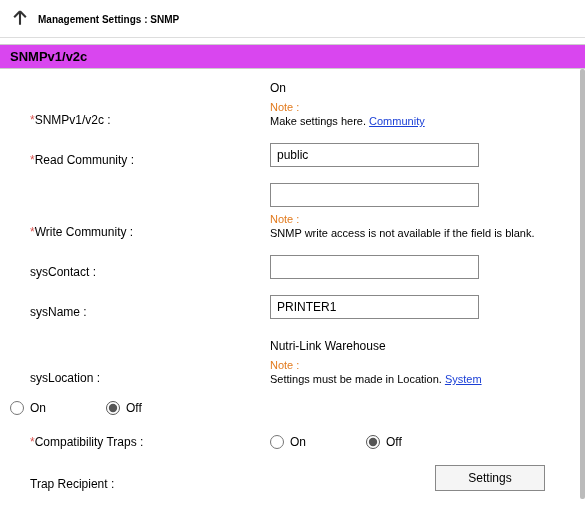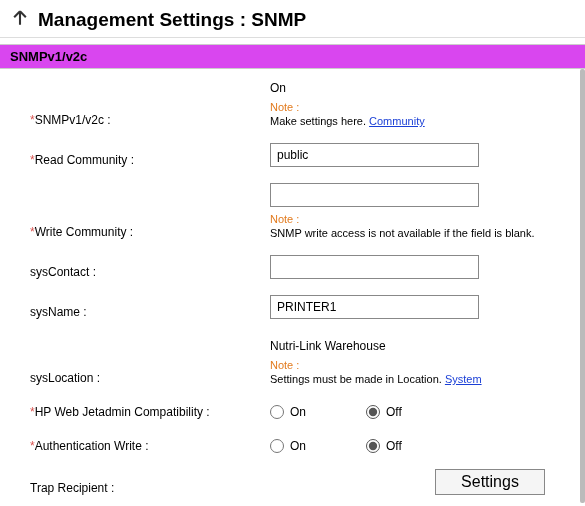--- a/index.html
+++ b/index.html
@@ -1,35 +1,35 @@
 <!DOCTYPE html>
 <html><head>
 <meta charset="utf-8">
 <style>
   * { box-sizing: border-box; margin: 0; padding: 0; }
   body { font-family: Arial, Helvetica, sans-serif; font-size: 12px; color: #000; background: #fff; width: 585px; }
   .header { display: flex; align-items: center; padding: 8px 10px 6px 10px; border-bottom: 1px solid #ddd; }
   .header svg { width: 20px; height: 20px; margin-right: 8px; }
-  .header-title { font-size: 19px; font-weight: bold; }
+  .header-title { font-size: 10px; font-weight: bold; }
   .section-bar { background: #d946ef; border-top: 1px solid #ccc; border-bottom: 1px solid #ccc; padding: 4px 10px; font-size: 13px; font-weight: bold; margin-top: 6px; }
   .content { padding: 0 10px 0 10px; position: relative; }
   .scroll-indicator { position: absolute; right: 0; top: 0; bottom: 0; width: 5px; background: #bbb; border-radius: 2px; }
   .row { display: flex; align-items: flex-end; padding: 8px 0; }
   .label-cell { width: 260px; padding-left: 20px; padding-top: 4px; }
   .value-cell { flex: 1; padding-right: 10px; }
   .req { color: #d9534f; }
   input[type=text] { width: 209px; height: 24px; border: 1px solid #888; padding: 2px 6px; font-size: 12px; font-family: inherit; }
   .static-val { padding-top: 4px; display: inline-block; }
   .note { color: #e27b1f; font-size: 11px; margin-top: 6px; }
   .note-body { font-size: 11px; margin-top: 2px; }
   .link { color: #1a3fd6; text-decoration: underline; cursor: pointer; }
   .radio-group { display: flex; align-items: center; gap: 60px; }
   .radio-opt { display: flex; align-items: center; gap: 6px; }
   .radio-opt input { width: 14px; height: 14px; accent-color: #555; }
-  .settings-btn { width: 110px; height: 26px; border: 1px solid #888; background: #f5f5f5; font-size: 16px; cursor: pointer; }
+  .settings-btn { width: 110px; height: 26px; border: 1px solid #888; background: #f5f5f5; font-size: 12px; cursor: pointer; }
   .trap-row .value-cell { display: flex; justify-content: flex-end; padding-right: 30px; }
 </style>
 </head>
 <body>
 
 <div class="header">
   <span>
     <svg viewBox="0 0 24 24" fill="none" stroke="#333" stroke-width="2.5">
       <path d="M12 20 V4 M12 4 L5 11 M12 4 L19 11"></path>
     </svg>
@@ -88,37 +88,36 @@
     <div class="value-cell">
       <span class="static-val">Nutri-Link Warehouse</span>
       <div class="note">Note :</div>
       <div class="note-body">
         <span>Settings must be made in Location. </span><span class="link">System</span>
       </div>
     </div>
   </div>
 
   <div class="row">
-    <div class="label-cell"><span class="req">*</span><span>HP Web Jetadmin Compatibility :</span></div>
     <div class="value-cell">
       <div class="radio-group">
         <label class="radio-opt">
           <input type="radio" name="hpcompat" style="">
           <span>On</span>
         </label>
         <label class="radio-opt">
           <input type="radio" name="hpcompat" checked="" style="">
           <span>Off</span>
         </label>
       </div>
     </div>
   </div>
 
   <div class="row">
-    <div class="label-cell"><span class="req">*</span><span>Authentication Write :</span></div>
+    <div class="label-cell"><span class="req">*</span><span>Compatibility Traps :</span></div>
     <div class="value-cell">
       <div class="radio-group">
         <label class="radio-opt">
           <input type="radio" name="authtraps" style="">
           <span>On</span>
         </label>
         <label class="radio-opt">
           <input type="radio" name="authtraps" checked="" style="">
           <span>Off</span>
         </label>

